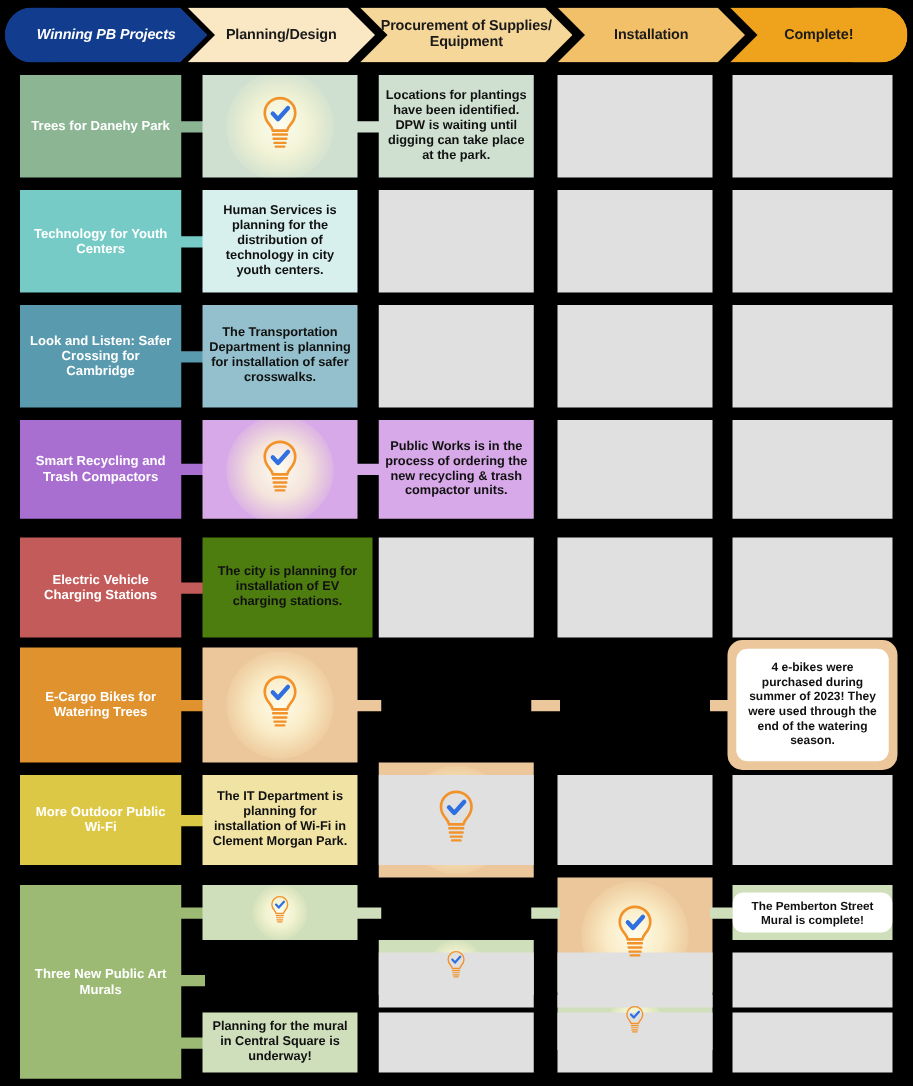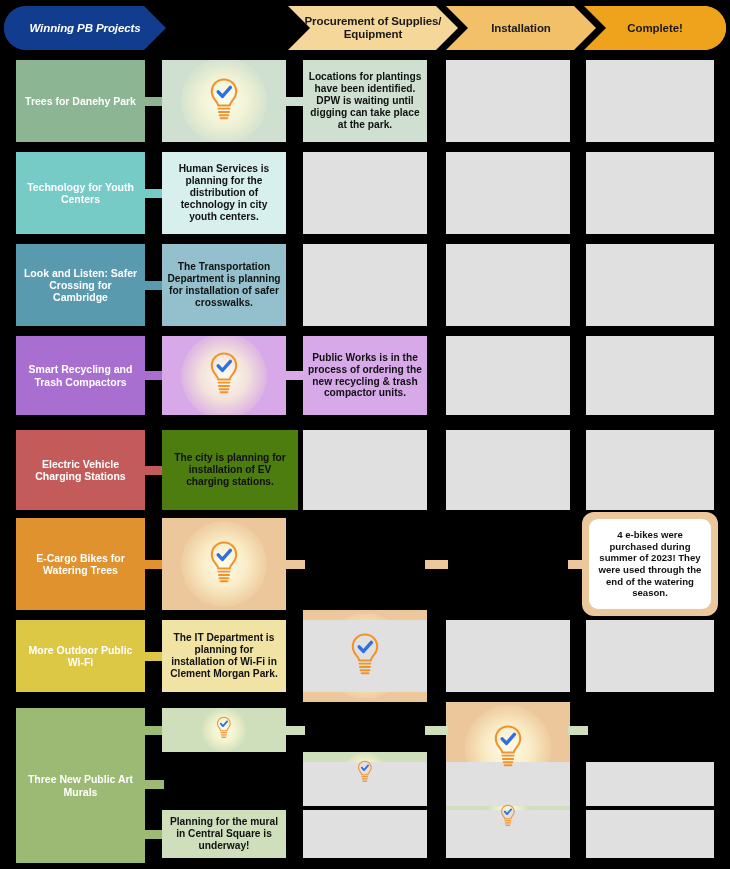--- a/index.html
+++ b/index.html
@@ -95,20 +95,23 @@
 </head>
 <body>
 
 <div id="board">
 
   <div class="hdr">
     <div class="chev chev-0">
       <div class="capleft"></div>
       <span>Winning PB Projects</span>
     </div>
+    <div class="chev chev-1">
+      <span>Planning/Design</span>
+    </div>
     <div class="chev chev-2">
       <span>Procurement of Supplies/ Equipment</span>
     </div>
     <div class="chev chev-3">
       <span>Installation</span>
     </div>
     <div class="chev chev-4">
       <div class="capright"></div>
       <span>Complete!</span>
     </div>
@@ -272,20 +275,23 @@
         </div>
         <div class="cell bulbcell" style="left: 446px; top: 708px; width: 124px; height: 44px; background: rgb(207, 223, 187);">
           <div class="glow sm"></div>
           <div class="bulb"><svg width="17.68" height="22.880000000000003" viewBox="0 0 34 44">
     <path d="M17 2.5c-7 0-12.2 5.3-12.2 12 0 4.3 2 7 4 9.4 1.4 1.7 2.2 2.8 2.4 4.6h11.6c.2-1.8 1-2.9 2.4-4.6 2-2.4 4-5.1 4-9.4 0-6.7-5.2-12-12.2-12z" fill="none" stroke="#F2922B" stroke-width="2.1" stroke-linejoin="round"></path>
     <path d="M11.4 31.6h11.2M11.9 35.0h10.2M12.6 38.3h8.8" stroke="#F2922B" stroke-width="1.9" stroke-linecap="round"></path>
     <path d="M13.6 41.3h6.8" stroke="#F2922B" stroke-width="1.9" stroke-linecap="round"></path>
     <path d="M11.2 14.8l4.2 4.6 8.0-9.0" fill="none" stroke="#2F6FE0" stroke-width="3.4" stroke-linecap="round" stroke-linejoin="round"></path>
   </svg></div>
         </div>
+        <div class="cell done-flat" style="left: 586px; top: 708px; width: 128px; height: 44px; background: rgb(207, 223, 187);">
+          <div class="pill">The Pemberton Street Mural is complete!</div>
+        </div>
         <div class="nub" style="left: 143px; width: 21px; top: 779.5px; background: rgb(156, 186, 116);"></div>
         <div class="cell empty" style="left: 303px; top: 762px; width: 124px; height: 44px; background: rgb(224, 224, 224);"></div>
         <div class="cell empty" style="left: 446px; top: 762px; width: 124px; height: 44px; background: rgb(224, 224, 224);"></div>
         <div class="cell empty" style="left: 586px; top: 762px; width: 128px; height: 44px; background: rgb(224, 224, 224);"></div>
         <div class="nub" style="left: 143px; width: 21px; top: 829.5px; background: rgb(156, 186, 116);"></div>
         <div class="cell" style="left: 162px; top: 810px; width: 124px; height: 48px; background: rgb(207, 223, 187);">
           <div class="note">Planning for the mural in Central Square  is underway!</div>
         </div>
         <div class="cell empty" style="left: 303px; top: 810px; width: 124px; height: 48px; background: rgb(224, 224, 224);"></div>
         <div class="cell empty" style="left: 446px; top: 810px; width: 124px; height: 48px; background: rgb(224, 224, 224);"></div>

